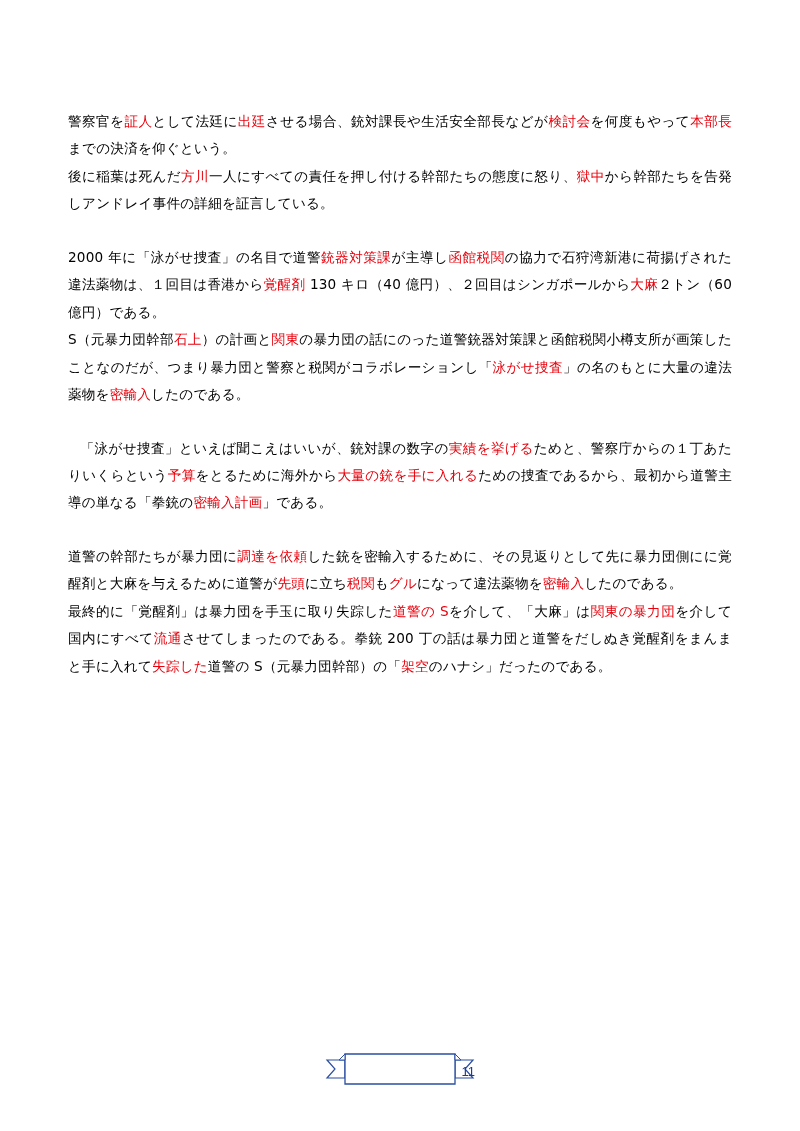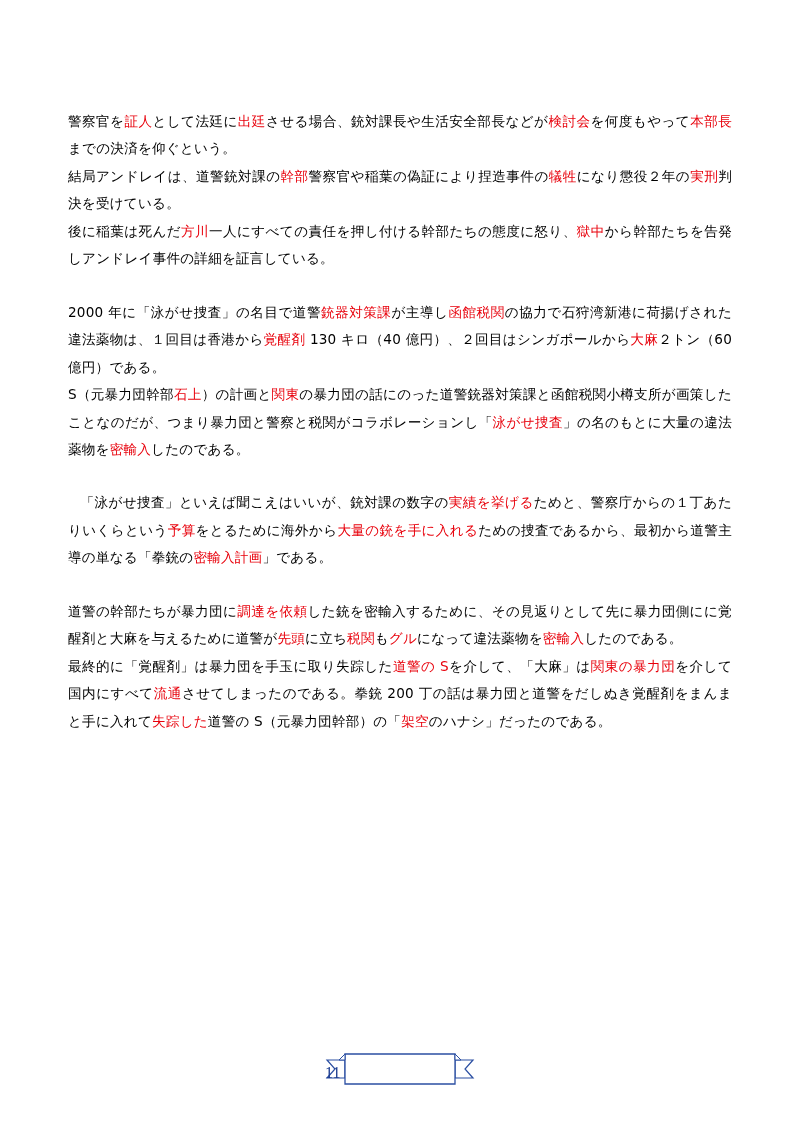--- a/index.html
+++ b/index.html
@@ -64,33 +64,32 @@
     height: 46px;
   }
   .ribbon svg {
     display: block;
   }
   .pagenum {
     position: absolute;
     left: 0;
     top: 16px;
     width: 150px;
-    text-align: left;
-    font-size: 16px;
+    text-align: right;
+    font-size: 13px;
     color: #1a3b8f;
-    font-family: Liberation Serif, serif;
+    font-family: Liberation Sans, sans-serif;
   }
 </style>
 </head>
 <body>
 
 <div class="page">
   <div class="content">
       <p class="para"><span>警察官を</span><span class="r" style="color: rgb(232, 0, 11);">証人</span><span>として法廷に</span><span class="r" style="color: rgb(232, 0, 11);">出廷</span><span>させる場合、銃対課長や生活安全部長などが</span><span class="r" style="color: rgb(232, 0, 11);">検討会</span><span>を何度もやって</span><span class="r" style="color: rgb(232, 0, 11);">本部長</span><span>までの決済を仰ぐという。</span></p>
-      <p class="para"><span>結局アンドレイは、道警銃対課の</span><span class="r" style="color: rgb(232, 0, 11);">幹部</span><span>警察官や稲葉の偽証により捏造事件の</span><span class="r" style="color: rgb(232, 0, 11);">犠牲</span><span>になり懲役２年の</span><span class="r" style="color: rgb(232, 0, 11);">実刑</span><span>判決を受けている。</span></p>
       <p class="para"><span>後に稲葉は死んだ</span><span class="r" style="color: rgb(232, 0, 11);">方川</span><span>一人にすべての責任を押し付ける幹部たちの態度に怒り、</span><span class="r" style="color: rgb(232, 0, 11);">獄中</span><span>から幹部たちを告発しアンドレイ事件の詳細を証言している。</span></p>
       <div class="gap"></div>
       <p class="para"><span>2000 年に「泳がせ捜査」の名目で道警</span><span class="r" style="color: rgb(232, 0, 11);">銃器対策課</span><span>が主導し</span><span class="r" style="color: rgb(232, 0, 11);">函館税関</span><span>の協力で石狩湾新港に荷揚げされた違法薬物は、１回目は香港から</span><span class="r" style="color: rgb(232, 0, 11);">覚醒剤</span><span> 130 キロ（40 億円）、２回目はシンガポールから</span><span class="r" style="color: rgb(232, 0, 11);">大麻</span><span>２トン（60 億円）である。</span></p>
       <p class="para"><span>S（元暴力団幹部</span><span class="r" style="color: rgb(232, 0, 11);">石上</span><span>）の計画と</span><span class="r" style="color: rgb(232, 0, 11);">関東</span><span>の暴力団の話にのった道警銃器対策課と函館税関小樽支所が画策したことなのだが、つまり暴力団と警察と税関がコラボレーションし「</span><span class="r" style="color: rgb(232, 0, 11);">泳がせ捜査</span><span>」の名のもとに大量の違法薬物を</span><span class="r" style="color: rgb(232, 0, 11);">密輸入</span><span>したのである。</span></p>
       <div class="gap"></div>
       <p class="para"><span class="ind"></span><span>「泳がせ捜査」といえば聞こえはいいが、銃対課の数字の</span><span class="r" style="color: rgb(232, 0, 11);">実績を挙げる</span><span>ためと、警察庁からの１丁あたりいくらという</span><span class="r" style="color: rgb(232, 0, 11);">予算</span><span>をとるために海外から</span><span class="r" style="color: rgb(232, 0, 11);">大量の銃を手に入れる</span><span>ための捜査であるから、最初から道警主導の単なる「拳銃の</span><span class="r" style="color: rgb(232, 0, 11);">密輸入計画</span><span>」である。</span></p>
       <div class="gap"></div>
       <p class="para"><span>道警の幹部たちが暴力団に</span><span class="r" style="color: rgb(232, 0, 11);">調達を依頼</span><span>した銃を密輸入するために、その見返りとして先に暴力団側にに覚醒剤と大麻を与えるために道警が</span><span class="r" style="color: rgb(232, 0, 11);">先頭</span><span>に立ち</span><span class="r" style="color: rgb(232, 0, 11);">税関</span><span>も</span><span class="r" style="color: rgb(232, 0, 11);">グル</span><span>になって違法薬物を</span><span class="r" style="color: rgb(232, 0, 11);">密輸入</span><span>したのである。</span></p>
       <p class="para"><span>最終的に「覚醒剤」は暴力団を手玉に取り失踪した</span><span class="r" style="color: rgb(232, 0, 11);">道警の S</span><span>を介して、「大麻」は</span><span class="r" style="color: rgb(232, 0, 11);">関東の暴力団</span><span>を介して国内にすべて</span><span class="r" style="color: rgb(232, 0, 11);">流通</span><span>させてしまったのである。拳銃 200 丁の話は暴力団と道警をだしぬき覚醒剤をまんまと手に入れて</span><span class="r" style="color: rgb(232, 0, 11);">失踪した</span><span>道警の S（元暴力団幹部）の「</span><span class="r" style="color: rgb(232, 0, 11);">架空</span><span>のハナシ」だったのである。</span></p>
     </div>

